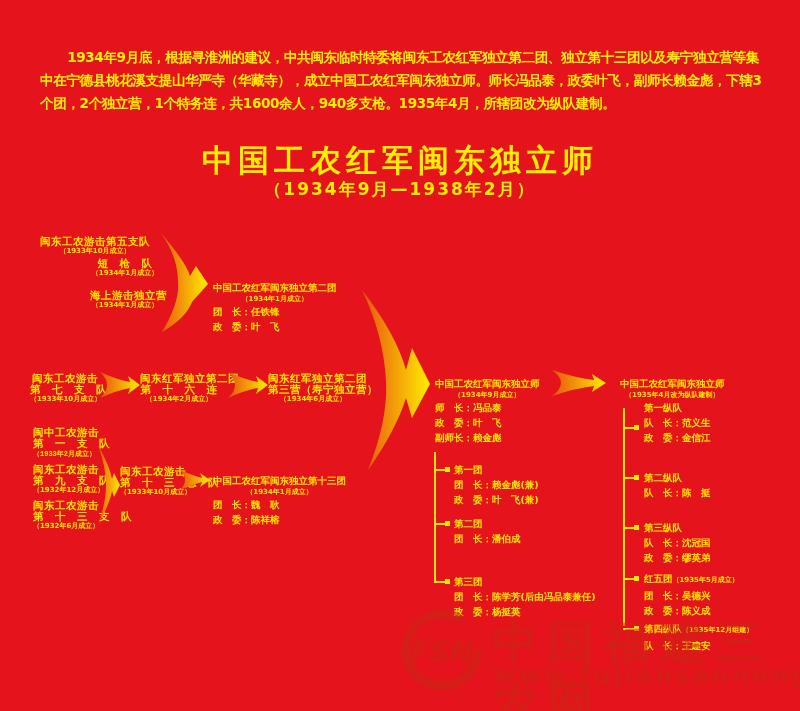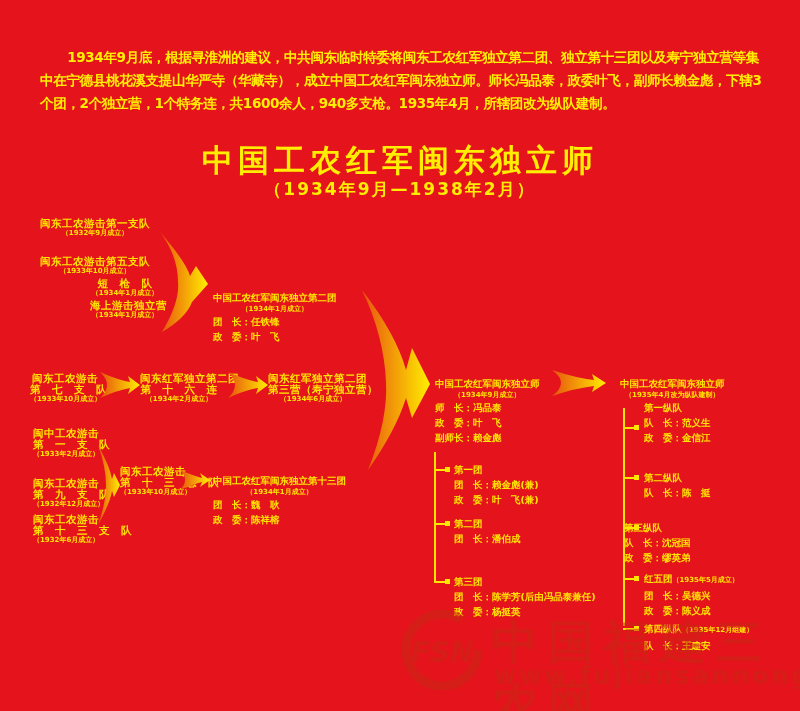--- a/index.html
+++ b/index.html
@@ -44,49 +44,45 @@
 </style>
 </head>
 <body>
 
 <div class="abs intro">1934年9月底，根据寻淮洲的建议，中共闽东临时特委将闽东工农红军独立第二团、独立第十三团以及寿宁独立营等集中在宁德县桃花溪支提山华严寺（华藏寺），成立中国工农红军闽东独立师。师长冯品泰，政委叶飞，副师长赖金彪，下辖3个团，2个独立营，1个特务连，共1600余人，940多支枪。1935年4月，所辖团改为纵队建制。</div>
 
 <div class="abs main-title">中国工农红军闽东独立师</div>
 <div class="abs main-sub">（1934年9月—1938年2月）</div>
 
 <div class="abs" style="left:30px; top:218px; width:130px;">
-  <div class="unit" style="margin-bottom:2px;">
-    <div class="n">闽东工农游击第一支队</div>
-    <div class="d">（1932年9月成立）</div>
-  </div>
   <div class="unit" style="margin-bottom:2px;margin-top:18px;">
     <div class="n">闽东工农游击第五支队</div>
     <div class="d">（1933年10月成立）</div>
   </div>
-  <div class="unit" style="margin-bottom:2px; padding-left:60px;">
+  <div class="unit" style="margin-bottom:12px; padding-left:60px;">
     <div class="n">短　枪　队</div>
     <div class="d">（1934年1月成立）</div>
   </div>
   <div class="unit" style="padding-left:60px;">
     <div class="n">海上游击独立营</div>
     <div class="d">（1934年1月成立）</div>
   </div>
 </div>
 
 <svg class="arrow" style="left:158px; top:232px;" width="50" height="100">
   <defs>
     <linearGradient id="g1" x1="0" x2="1" y1="0" y2="0">
       <stop offset="0" stop-color="#e8520f"></stop>
         <stop offset="1" stop-color="#ffee00"></stop>
     </linearGradient>
   </defs>
   <path d="M2,0 Q28,30 32,44 L38,34 L50,52 L34,70 Q28,86 4,100 Q22,70 20,50 Q20,24 2,0 Z" fill="url(#g1)"></path>
 </svg>
 
-<div class="abs blk" style="left:213px; top:290px;">
+<div class="abs blk" style="left:213px; top:280px;">
   <div class="t">中国工农红军闽东独立第二团</div>
   <div class="d">（1934年1月成立）</div>
   <div>团　长：任铁锋</div>
   <div>政　委：叶　飞</div>
 </div>
 
 <div class="abs unit" style="left:30px; top:373px; width:70px;">
   <div class="n">闽东工农游击</div>
   <div class="n">第　七　支　队</div>
   <div class="d">（1933年10月成立）</div>
@@ -108,21 +104,21 @@
 <svg class="arrow" style="left:228px; top:372px;" width="40" height="26">
   <path d="M0,0 Q18,8 30,10 L28,4 L40,13 L28,22 L30,16 Q18,18 0,26 Q14,13 0,0 Z" fill="url(#g2)"></path>
 </svg>
 <div class="abs unit" style="left:268px; top:373px; width:90px;">
   <div class="n">闽东红军独立第二团</div>
   <div class="n">第三营（寿宁独立营）</div>
   <div class="d">（1934年6月成立）</div>
 </div>
 
 <div class="abs" style="left:33px; top:428px; width:62px;">
-  <div class="unit" style="margin-bottom:19px;">
+  <div class="unit" style="margin-bottom:5px;font-family:Liberation Mono, monospace;">
     <div class="n">闽中工农游击</div>
     <div class="n">第　一　支　队</div>
     <div class="d">（1933年2月成立）</div>
   </div>
   <div class="unit" style="margin-bottom:5px;">
     <div class="n">闽东工农游击</div>
     <div class="n">第　九　支　队</div>
     <div class="d">（1932年12月成立）</div>
   </div>
   <div class="unit">
@@ -211,21 +207,21 @@
 
 <div class="abs hline" style="left:623px; top:477px; width:12px;"></div>
 <div class="abs dot" style="left:634px; top:475px;"></div>
 <div class="abs blk" style="left:644px; top:470px;">
   <div>第二纵队</div>
   <div>队　长：陈　挺</div>
 </div>
 
 <div class="abs hline" style="left:623px; top:527px; width:12px;"></div>
 <div class="abs dot" style="left:634px; top:525px;"></div>
-<div class="abs blk" style="left:624px; top:520px;">
+<div class="abs blk" style="left:644px; top:520px;">
   <div>第三纵队</div>
   <div>队　长：沈冠国</div>
   <div>政　委：缪英弟</div>
 </div>
 
 <div class="abs hline" style="left:623px; top:578px; width:12px;"></div>
 <div class="abs dot" style="left:634px; top:576px;"></div>
 <div class="abs blk" style="left:644px; top:571px;">
   <div><span>红五团</span><span style="font-size:7px;">（1935年5月成立）</span></div>
   <div>团　长：吴德兴</div>

